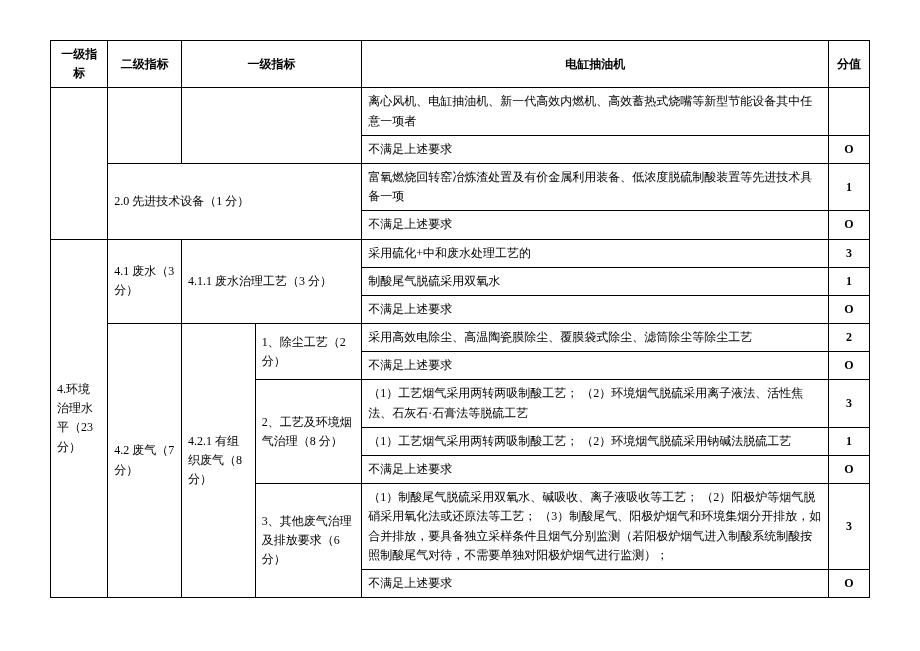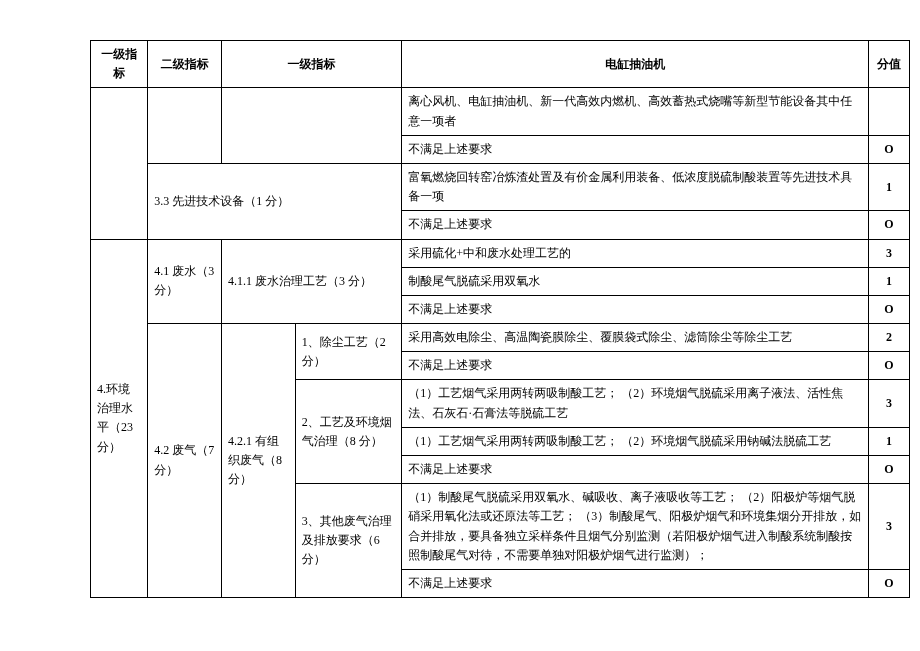--- a/index.html
+++ b/index.html
@@ -11,21 +11,20 @@
       background: #ffffff;
       font-family: "SimSun", "宋体", serif;
       padding: 40px 50px;
       font-size: 12px;
       color: #000;
     }
     table {
       border-collapse: collapse;
       width: 100%;
       table-layout: fixed;
-      margin-left: 40px;
     }
     td, th {
       border: 1px solid #000;
       padding: 4px 6px;
       vertical-align: middle;
       line-height: 1.6;
       word-wrap: break-word;
     }
     th {
       font-weight: bold;
@@ -71,21 +70,21 @@
       <td rowspan="2"></td>
       <td colspan="2" rowspan="2"></td>
       <td>离心风机、电缸抽油机、新一代高效内燃机、高效蓄热式烧嘴等新型节能设备其中任意一项者</td>
       <td class="score"></td>
     </tr>
     <tr>
       <td>不满足上述要求</td>
       <td class="score">O</td>
     </tr>
     <tr>
-      <td colspan="3" rowspan="2">3.3 先进技术设备（1 分）</td>
+      <td colspan="3" rowspan="2">2.0 先进技术设备（1 分）</td>
       <td>富氧燃烧回转窑冶炼渣处置及有价金属利用装备、低浓度脱硫制酸装置等先进技术具备一项</td>
       <td class="score">1</td>
     </tr>
     <tr>
       <td>不满足上述要求</td>
       <td class="score">O</td>
     </tr>
 
     <tr>
       <td rowspan="12">4.环境治理水平（23分）</td>

